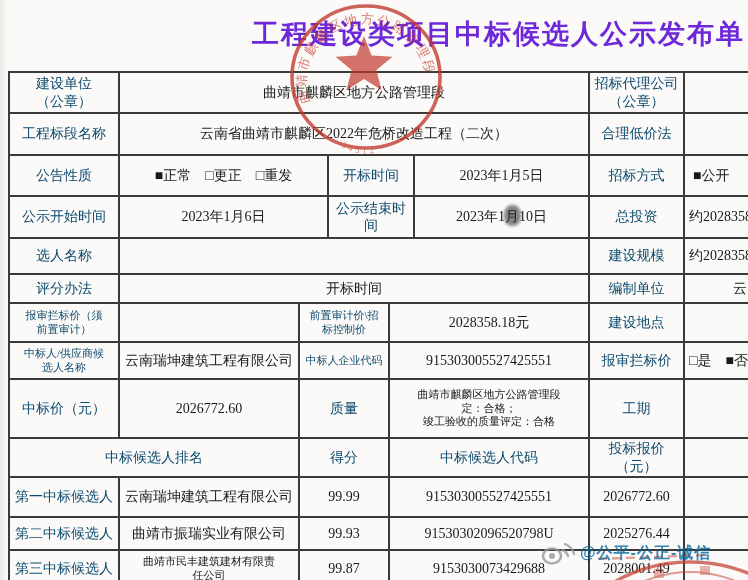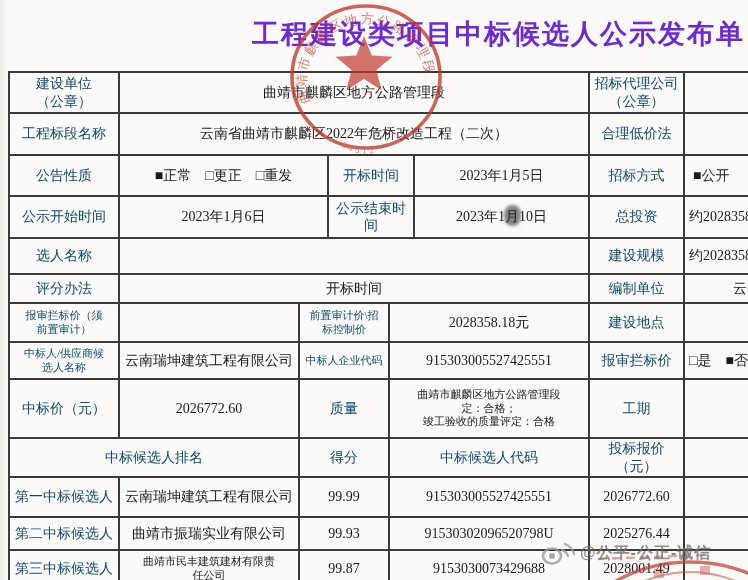--- a/index.html
+++ b/index.html
@@ -33,21 +33,21 @@
   td.alignL{text-align:left;padding-left:8px;}
   td.alignL2{text-align:left;padding-left:4px;}
   td.shiftR{text-align:left;padding-left:48px;}
   .stamp-svg{position:absolute;left:0;top:0;pointer-events:none;
     filter:blur(.3px);}
   .smudge{position:absolute;left:504px;top:205px;width:17px;height:21px;
     background:rgba(35,35,35,.55);border-radius:45%;filter:blur(1.6px);}
   .watermark{
     position:absolute;left:541px;top:541px;
     display:flex;align-items:center;gap:5px;
-    color:#737373;opacity:.8;filter:blur(.4px);
+    color:#0369a1;opacity:.8;filter:blur(.4px);
     font-size:16px;font-weight:700;letter-spacing:1px;white-space:nowrap;
     font-family:"Liberation Sans","DejaVu Sans",sans-serif;
   }
 </style>
 </head>
 <body>
 
 <div class="edge-shade"></div>
 
 <div class="page-title">工程建设类项目中标候选人公示发布单</div>

